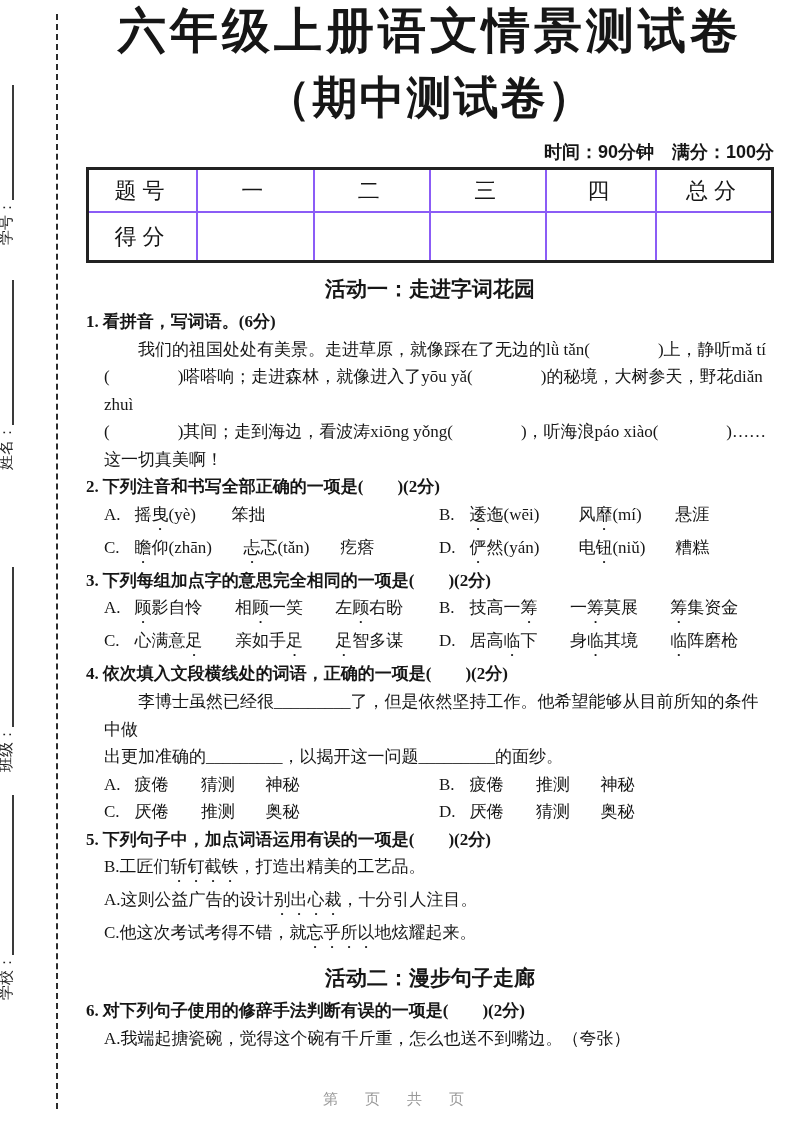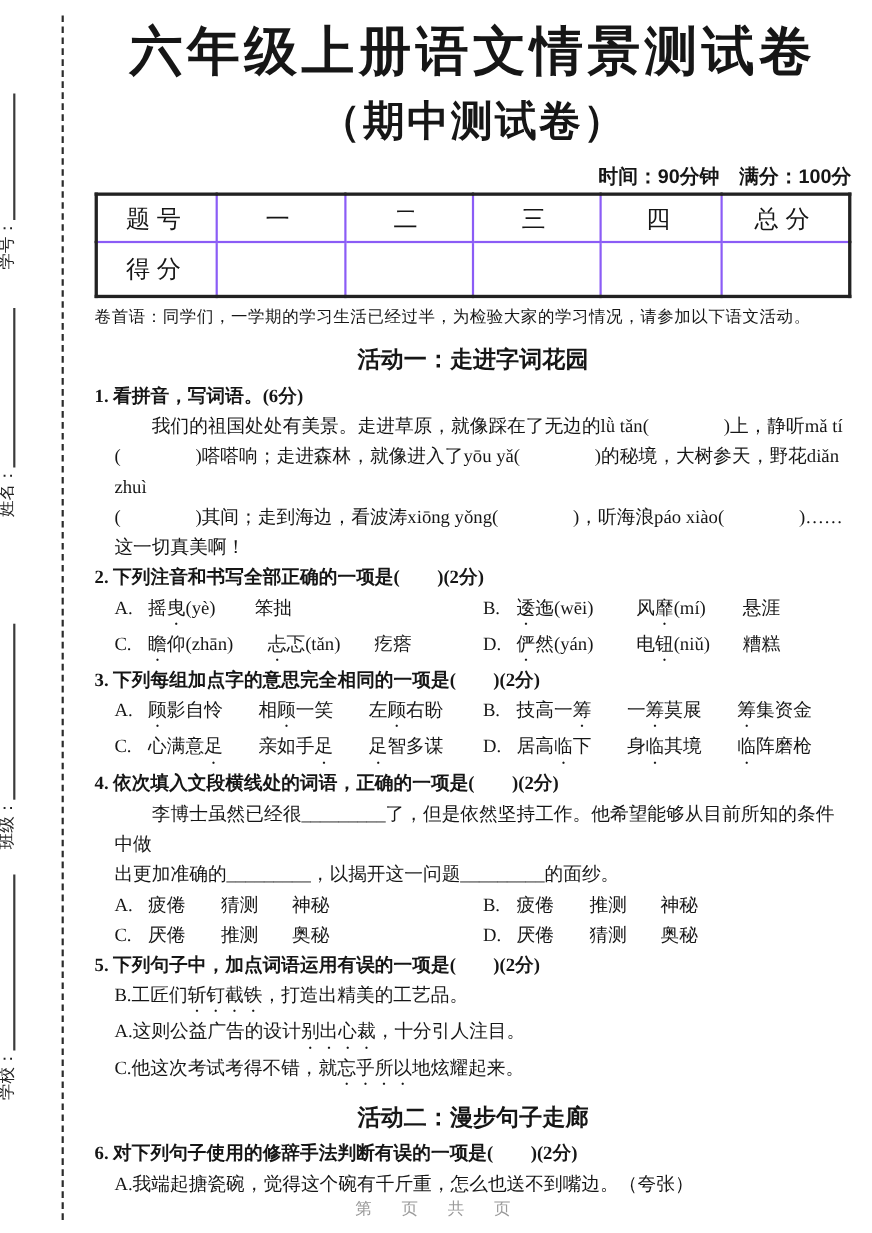--- a/index.html
+++ b/index.html
@@ -9,25 +9,25 @@
   .cut-line{position:absolute;left:56px;top:14px;bottom:12px;width:0;border-left:2px dashed #2b2b2b;}
   .margin-field{position:absolute;left:19px;height:26px;display:flex;align-items:center;
         transform:rotate(-90deg);transform-origin:left bottom;
         font-family:"Liberation Sans",sans-serif;font-size:15px;color:#222;}
   .mf-line{flex:1;border-bottom:2px solid #3a3a3a;align-self:flex-end;margin-bottom:5px;}
   #mf-id{top:219px;width:160px;}
   #mf-name{top:444px;width:190px;}
   #mf-class{top:746px;width:205px;}
   #mf-school{top:974px;width:205px;}
   
-  .content{position:absolute;left:86px;top:0;width:688px;padding-top:20px;}
+  .content{position:absolute;left:86px;top:0;width:688px;padding-top:3px;}
   .title{margin:0;text-align:center;font-family:"Liberation Sans",sans-serif;
          font-size:48px;font-weight:bold;letter-spacing:4px;line-height:1.15;}
   .subtitle{margin:10px 0 0 0;text-align:center;font-family:"Liberation Sans",sans-serif;
-         font-size:38px;font-weight:bold;letter-spacing:2px;}
+         font-size:45px;font-weight:bold;letter-spacing:2px;}
   .time-info{margin-top:12px;text-align:right;font-family:"Liberation Sans",sans-serif;
          font-size:18px;font-weight:bold;}
   table.score-table{width:100%;border-collapse:collapse;margin-top:3px;border:3px solid #222;}
   table.score-table td{border:2px solid #8b5cf6;text-align:center;font-size:22px;letter-spacing:6px;}
   tr.st-head td{height:39px;}
   tr.st-score td{height:45px;}
   .preface{margin-top:8px;font-size:15px;letter-spacing:.5px;}
   .section-heading{margin:12px 0 5px 0;text-align:center;font-family:"Liberation Sans",sans-serif;
          font-size:21px;font-weight:bold;}
   .question{font-size:17px;line-height:1.62;}
@@ -101,21 +101,20 @@
         <td>得分</td>
         <td></td>
         <td></td>
         <td></td>
         <td></td>
         <td></td>
       </tr>
     </tbody>
       </table>
 
-    <p class="preface">卷首语：同学们，一学期的学习生活已经过半，为检验大家的学习情况，请参加以下语文活动。</p>
 
     <h3 class="section-heading">活动一：走进字词花园</h3>
 
     <div class="question">
       <div class="q-stem">
         <span class="q-num">1.</span><span>看拼音，写词语。(6分)</span>
       </div>
       <div class="q-body">
         <div class="ind">我们的祖国处处有美景。走进草原，就像踩在了无边的lǜ tǎn(　　　　)上，静听mǎ tí</div>
         <div>(　　　　)嗒嗒响；走进森林，就像进入了yōu yǎ(　　　　)的秘境，大树参天，野花diǎn zhuì</div>

